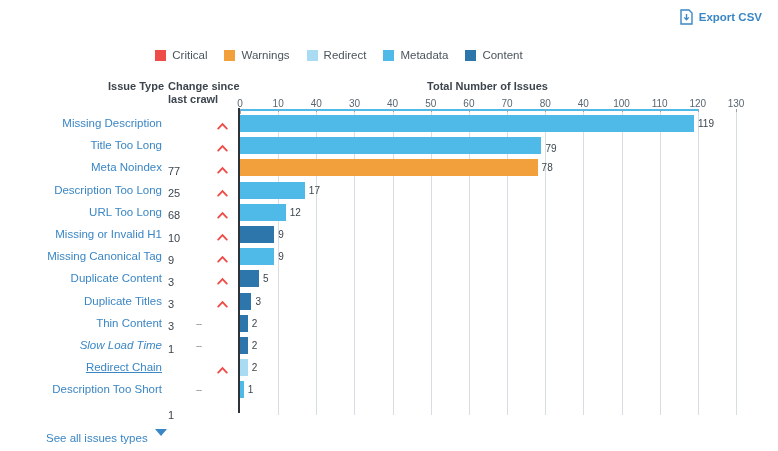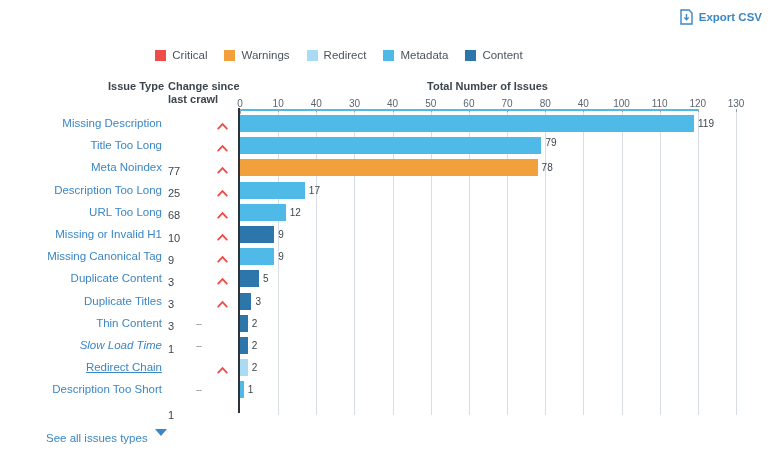--- a/index.html
+++ b/index.html
@@ -254,21 +254,21 @@
     <div class="gridline" style="left: 419.692px;"></div>
     <div class="tick-label" style="left: 457.846px;">120</div>
     <div class="tick-mark" style="left: 457.846px;"></div>
     <div class="gridline" style="left: 457.846px;"></div>
     <div class="tick-label" style="left: 496px;">130</div>
     <div class="tick-mark" style="left: 496px;"></div>
     <div class="gridline" style="left: 496px;"></div>
     <div class="bar" title="Missing Description: 119" style="top: 3px; width: 454.031px; background: rgb(79, 185, 232);"></div>
     <div class="bar-value" style="top: 6px; left: 458.031px;">119</div>
     <div class="bar" title="Title Too Long: 79" style="top: 25.2px; width: 301.415px; background: rgb(79, 185, 232);"></div>
-    <div class="bar-value" style="top: 25px; left: 305.415px;">79</div>
+    <div class="bar-value" style="top: 31px; left: 305.415px;">79</div>
     <div class="bar" title="Meta Noindex: 78" style="top: 47.4px; width: 297.6px; background: rgb(242, 160, 60);"></div>
     <div class="bar-value" style="top: 50.4px; left: 301.6px;">78</div>
     <div class="bar" title="Description Too Long: 17" style="top: 69.6px; width: 64.8615px; background: rgb(79, 185, 232);"></div>
     <div class="bar-value" style="top: 72.6px; left: 68.8615px;">17</div>
     <div class="bar" title="URL Too Long: 12" style="top: 91.8px; width: 45.7846px; background: rgb(79, 185, 232);"></div>
     <div class="bar-value" style="top: 94.8px; left: 49.7846px;">12</div>
     <div class="bar" title="Missing or Invalid H1: 9" style="top: 114px; width: 34.3385px; background: rgb(44, 118, 171);"></div>
     <div class="bar-value" style="top: 117px; left: 38.3385px;">9</div>
     <div class="bar" title="Missing Canonical Tag: 9" style="top: 136.2px; width: 34.3385px; background: rgb(79, 185, 232);"></div>
     <div class="bar-value" style="top: 139.2px; left: 38.3385px;">9</div>

